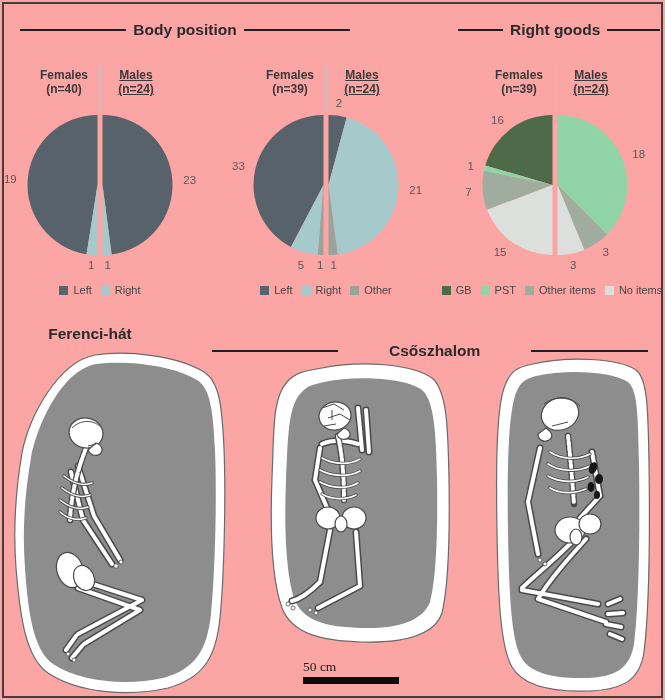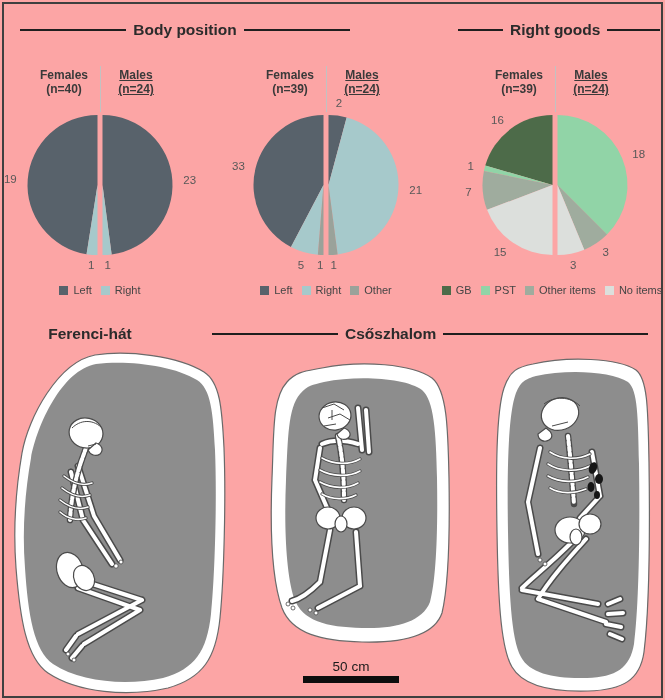--- a/index.html
+++ b/index.html
@@ -34,21 +34,21 @@
   .pit-outline{fill:#fff;stroke:#6a6a6a;stroke-width:1.2;}
   .pit-fill{fill:#8d8d8d;}
   .bone-o{stroke:#4a4a4a;fill:none;stroke-linecap:round;stroke-linejoin:round;}
   .bone-w{stroke:#fff;fill:none;stroke-linecap:round;stroke-linejoin:round;}
   .bone-fill{fill:#fff;stroke:#4a4a4a;stroke-width:1.2;}
   .crack{stroke:#4a4a4a;stroke-width:1;fill:none;}
   .dot{fill:#fff;stroke:#4a4a4a;stroke-width:0.8;}
   .goods{fill:#161616;}
 
   
-  .scalebar{position:absolute;left:303px;top:659px;width:96px;text-align:center;}
+  .scalebar{position:absolute;left:303px;top:659px;width:96px;text-align:left;font-family:Liberation Serif, serif;}
   .scalebar-label{font-size:13.5px;color:#1a1a1a;}
   .scalebar-line{margin-top:2px;height:7px;background:#0d0d0d;}
 </style>
 </head>
 <body>
 
 <div class="figure">
 
   <div class="sec-header" style="left:20px;top:21px;width:330px;">
     <span class="hline"></span>
@@ -183,21 +183,21 @@
         <span class="legend-swatch" style="background: rgb(220, 223, 220);"></span>
         <span class="legend-label">No items</span>
       </span>
     </div>
 
   <div class="sec-header" style="left:20px;top:325px;width:140px;flex-direction:column;">
     <span class="hline"></span>
     <span class="sec-title">Ferenci-hát</span>
     <span class="hline"></span>
   </div>
-  <div class="sec-header" style="left:212px;top:325px;width:436px;">
+  <div class="sec-header" style="left:212px;top:342px;width:436px;gap:44px;">
     <span class="hline fixed" style="width:126px;"></span>
     <span class="sec-title">Csőszhalom</span>
     <span class="hline"></span>
   </div>
 
   <svg class="grave-svg" style="left:8px;top:348px;" width="230" height="348" viewBox="0 0 230 348">
     <path class="pit-outline" d="M87,7 C120,2 170,8 196,24 C212,34 214,60 216,100 C218,150 216,230 212,270 C208,310 195,330 160,340 C120,349 70,345 40,325 C18,310 12,270 8,220 C5,180 8,140 14,105 C20,70 50,14 87,7 Z"></path>
     <path class="pit-fill" d="M88,16 C118,12 165,17 189,32 C203,41 205,64 207,102 C209,150 207,228 203,266 C199,303 187,321 155,330 C118,338 72,334 45,316 C26,303 20,266 17,220 C14,182 17,144 23,110 C29,77 54,22 88,16 Z"></path>
     <g>
       <defs>

